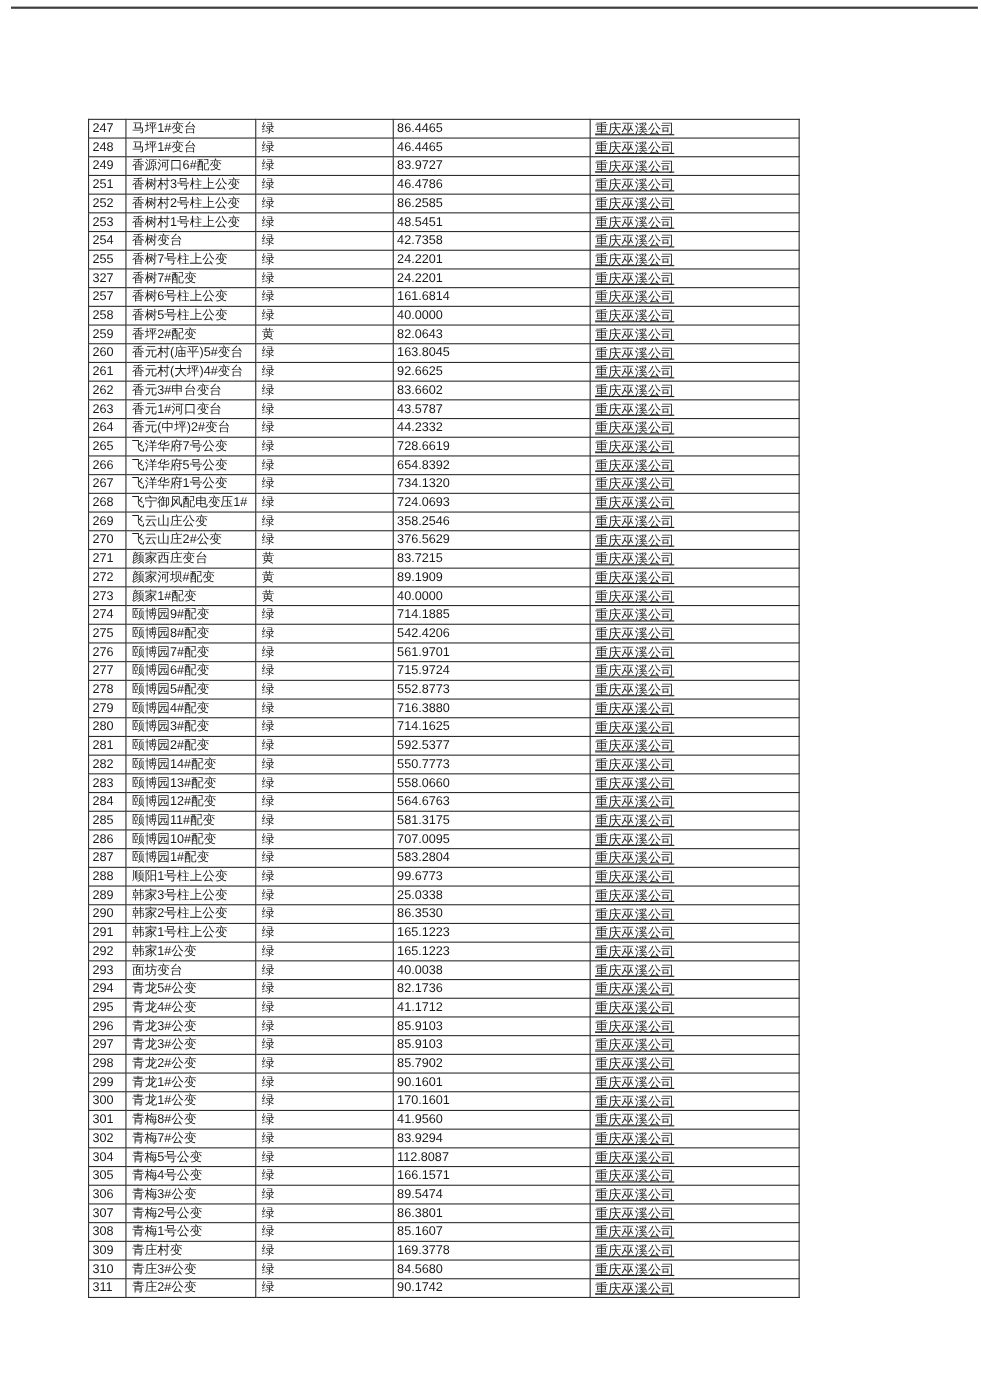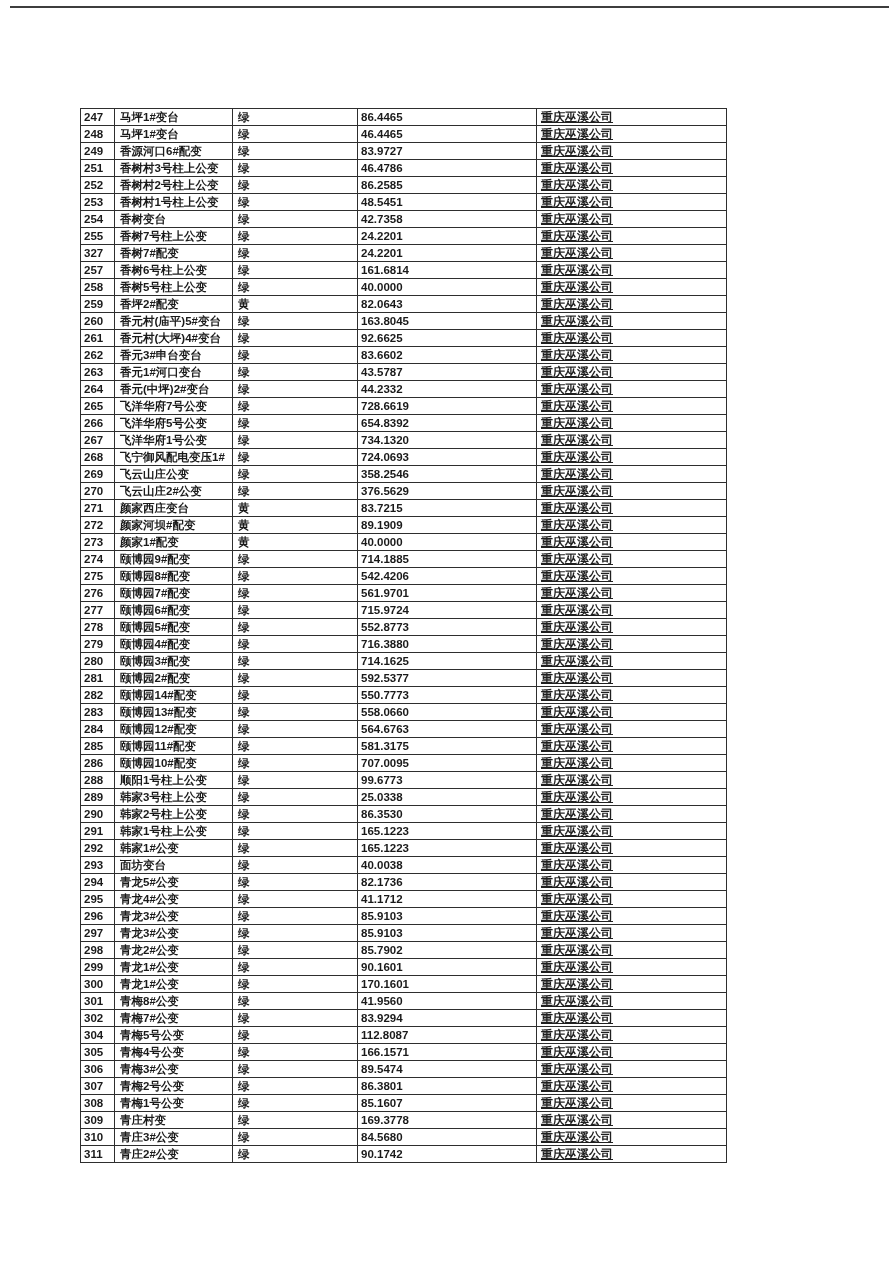--- a/index.html
+++ b/index.html
@@ -23,21 +23,20 @@
     height: 2px;
     background: #3d3d3d;
   }
   .data-table {
     position: absolute;
     left: 80px;
     top: 108px;
     width: 646px;
     border-collapse: collapse;
     table-layout: fixed;
-    font-weight: bold;
   }
   .data-table td {
     border: 1px solid #2e2e2e;
     height: 16px;
     padding: 0 0 0 3px;
     font-size: 11.5px;
     line-height: 14px;
     white-space: nowrap;
     overflow: hidden;
     vertical-align: middle;
@@ -454,20 +453,29 @@
   <tr>
     <td class="no-cell">286</td>
     <td class="name-cell">颐博园10#配变</td>
     <td class="stat-cell">绿</td>
     <td class="val-cell">707.0095</td>
     <td class="comp-cell">
       <span class="company-link">重庆巫溪公司</span>
     </td>
   </tr>
 
+  <tr>
+    <td class="no-cell">287</td>
+    <td class="name-cell">颐博园1#配变</td>
+    <td class="stat-cell">绿</td>
+    <td class="val-cell">583.2804</td>
+    <td class="comp-cell">
+      <span class="company-link">重庆巫溪公司</span>
+    </td>
+  </tr>
 
   <tr>
     <td class="no-cell">288</td>
     <td class="name-cell">顺阳1号柱上公变</td>
     <td class="stat-cell">绿</td>
     <td class="val-cell">99.6773</td>
     <td class="comp-cell">
       <span class="company-link">重庆巫溪公司</span>
     </td>
   </tr>

